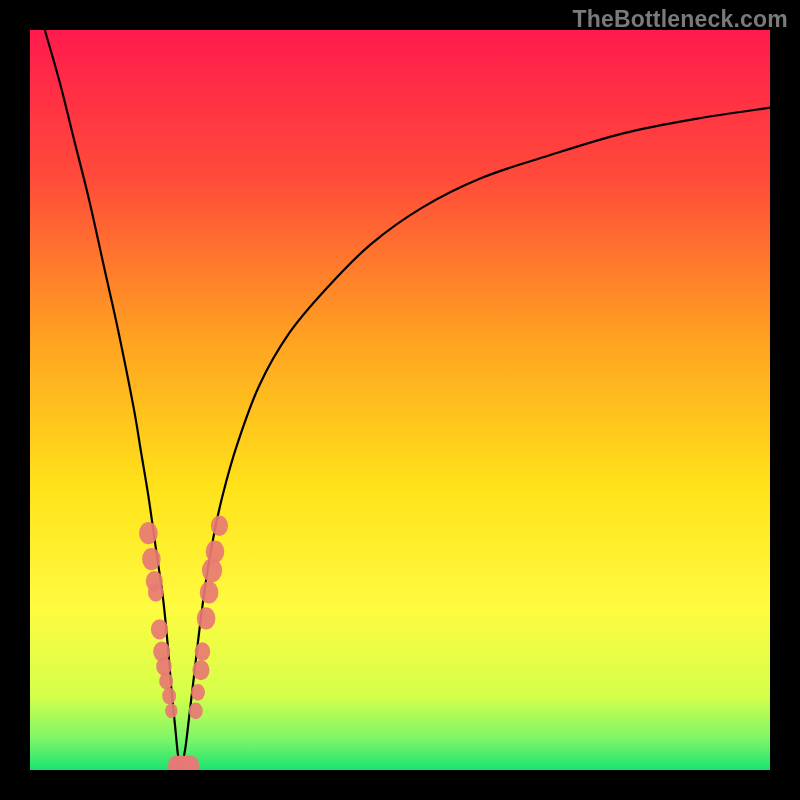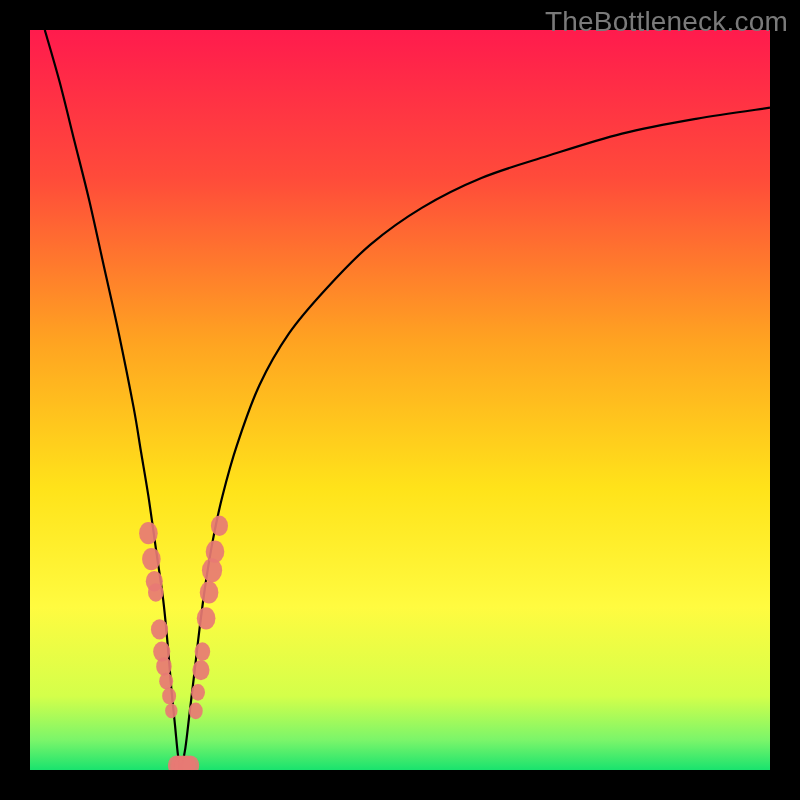--- a/index.html
+++ b/index.html
@@ -42,22 +42,22 @@
   }
   .marker {
     fill: #e77a74;
     fill-opacity: 0.92;
   }
   .watermark {
     position: absolute;
     top: 6px;
     right: 12px;
     color: #7a7a7a;
-    font-size: 28px;
-    font-weight: 400;
+    font-size: 23px;
+    font-weight: 700;
     letter-spacing: 0.2px;
     user-select: none;
   }
 </style>
 </head>
 <body>
 
 <div class="frame">
   <div class="plot-area">
     <svg class="gradient-bg" viewBox="0 0 740 740" preserveAspectRatio="none">

